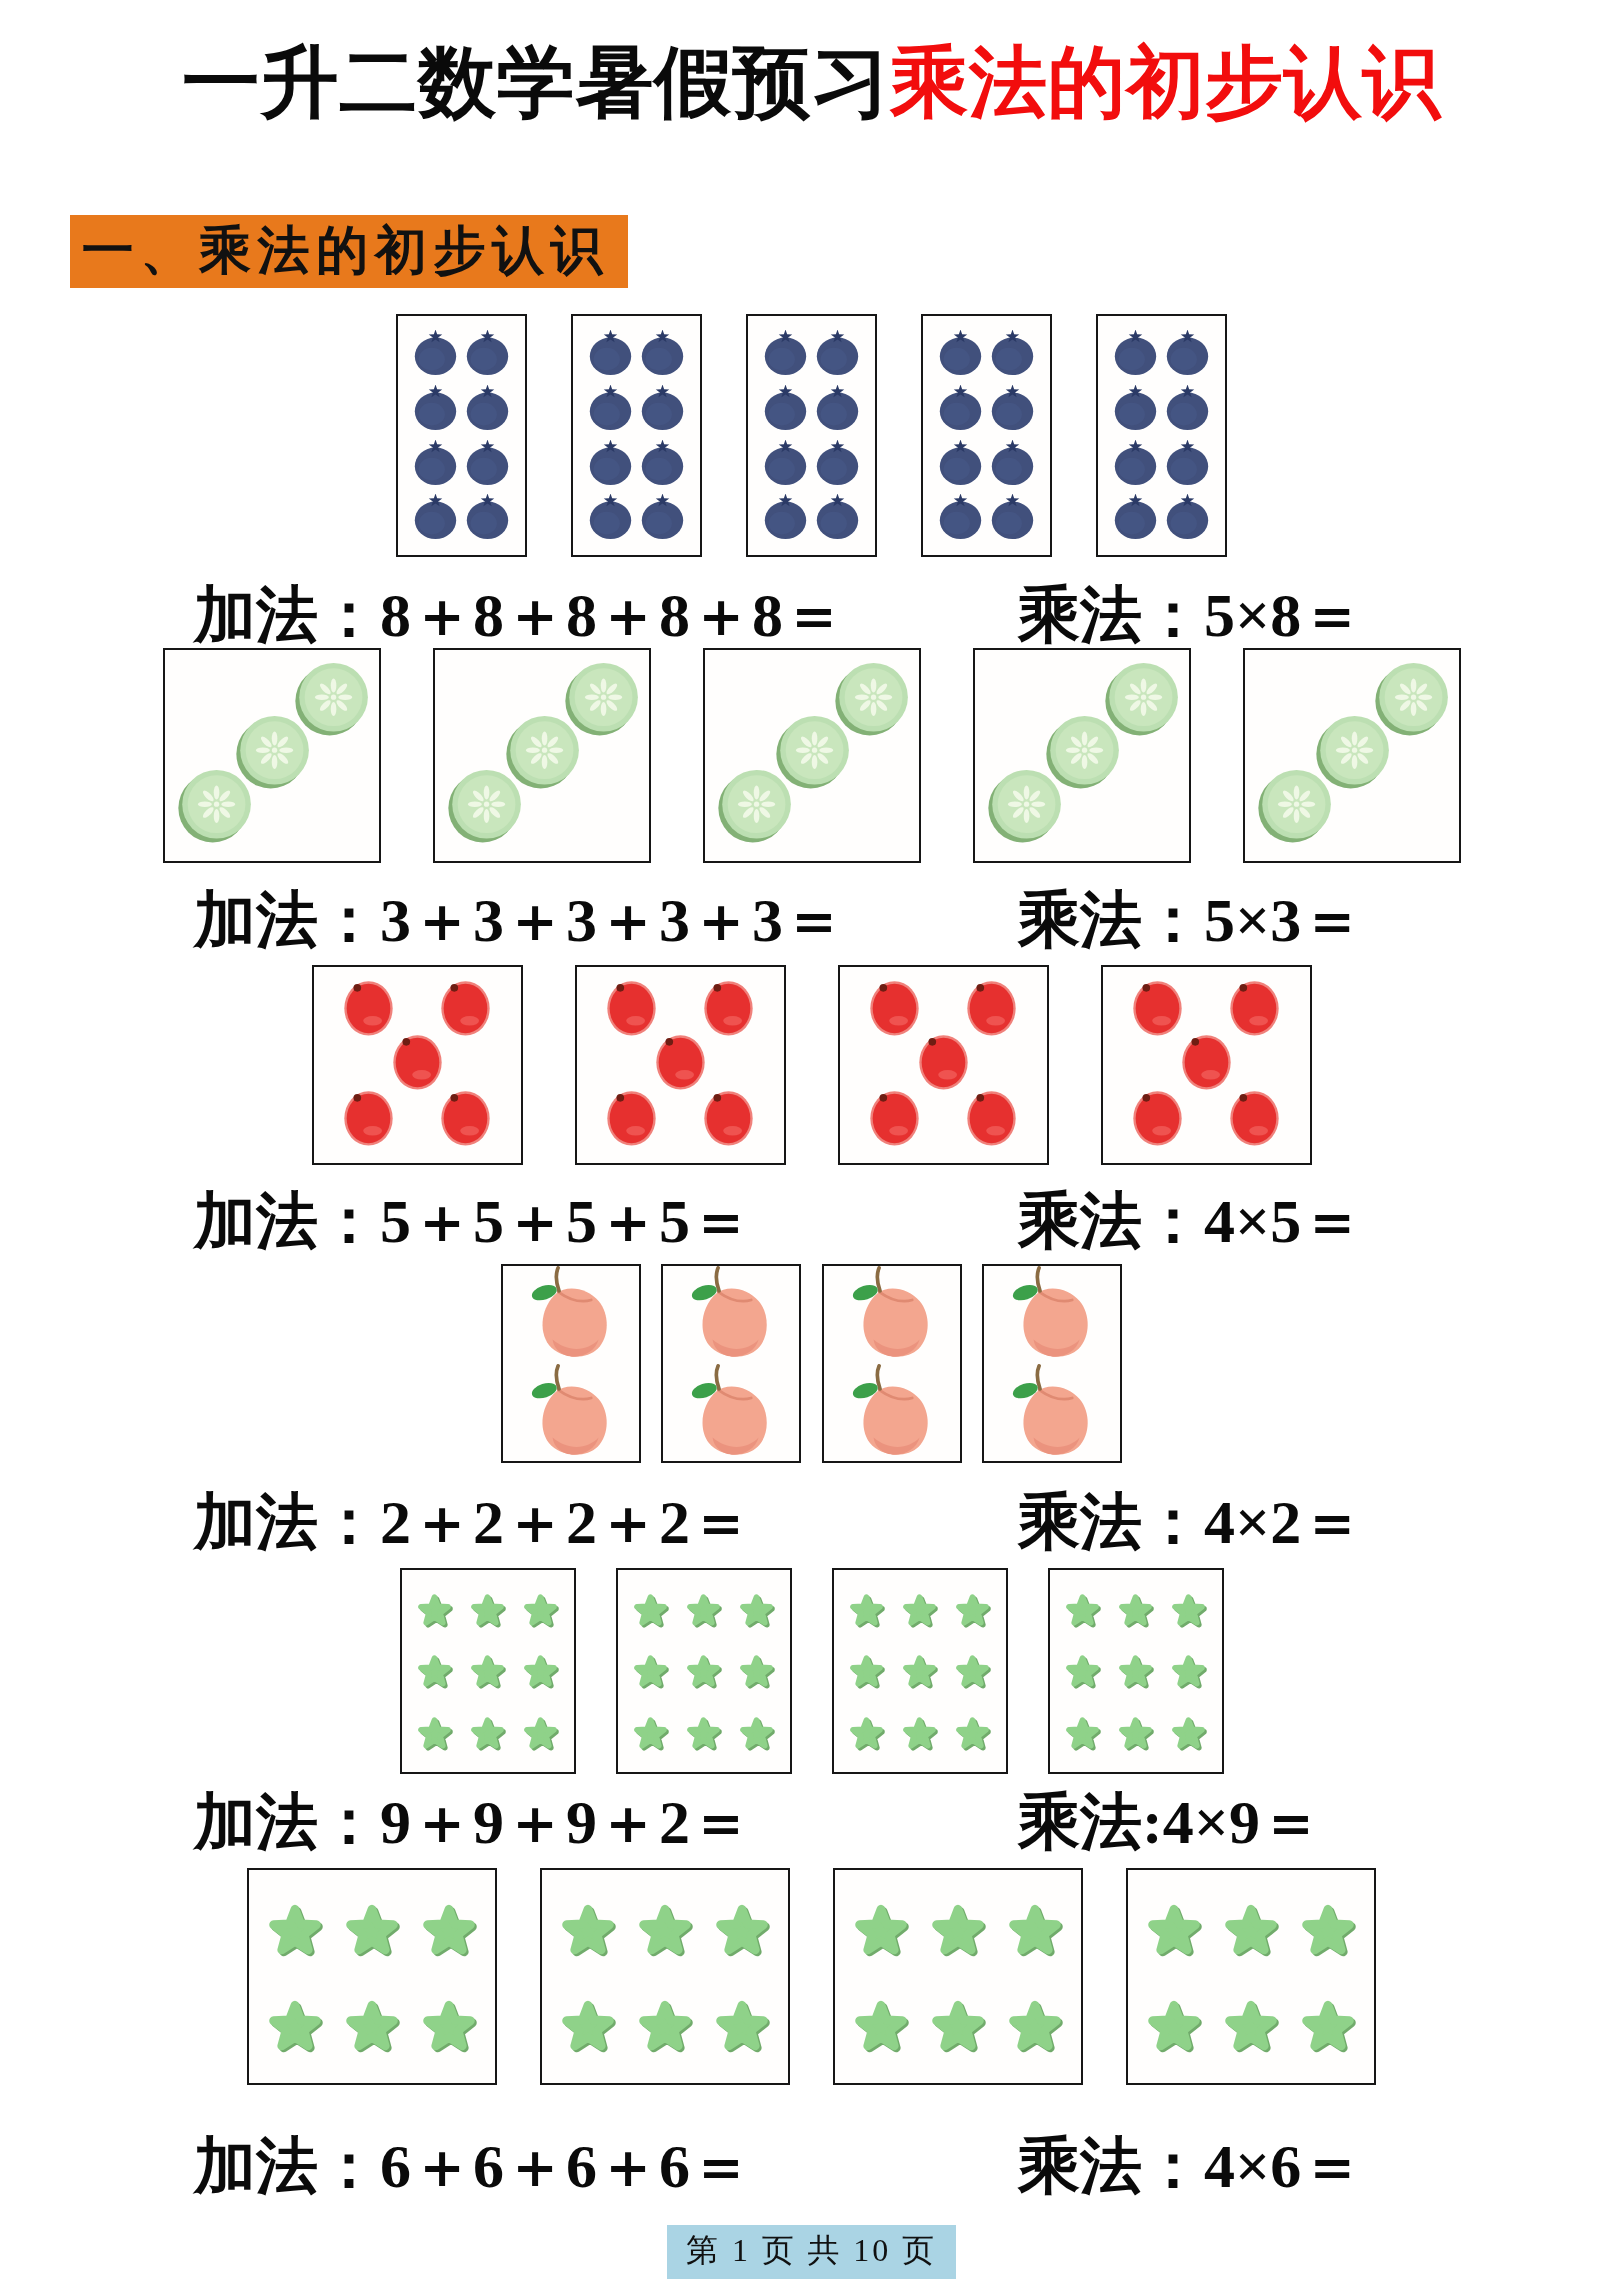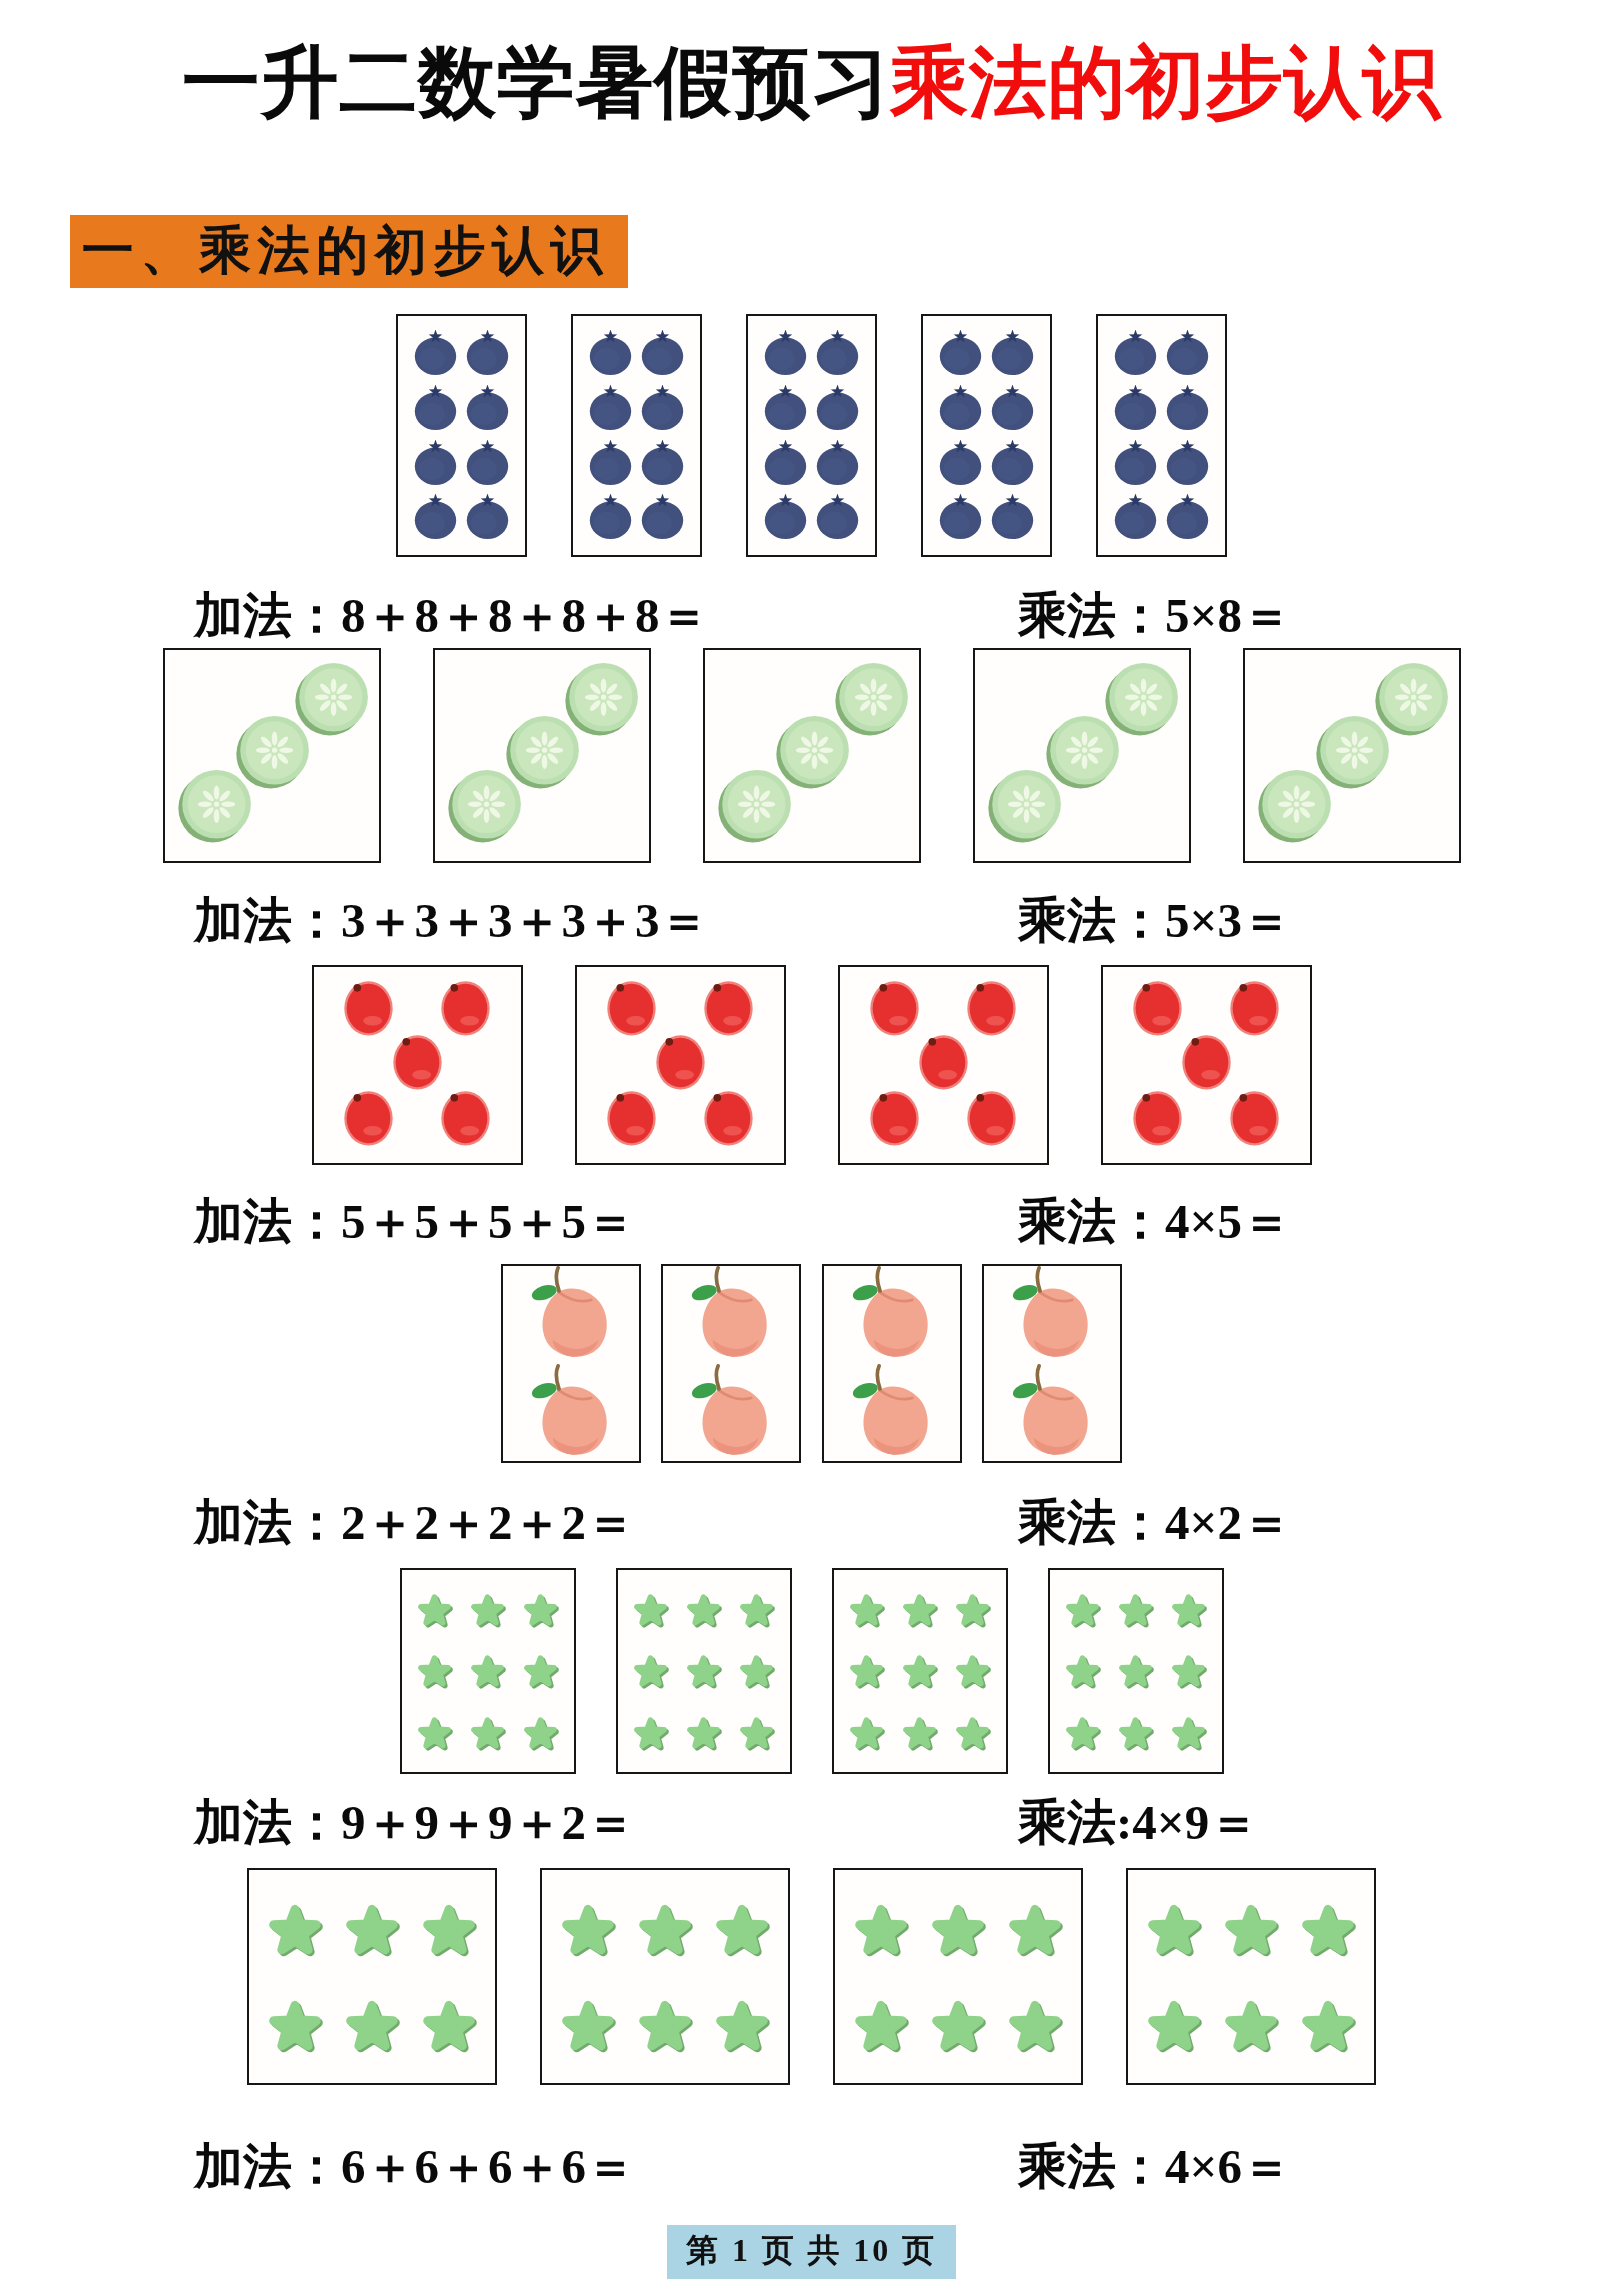--- a/index.html
+++ b/index.html
@@ -35,27 +35,27 @@
   .ex-2 .boxes{gap:52px;margin-top:11.8px;}
   .ex-3 .boxes{gap:20.6px;margin-top:10.3px;}
   .ex-4 .boxes{gap:40px;margin-top:13.3px;}
   .ex-5 .boxes{gap:43px;margin-top:13.3px;}
   .ex-0 .eq{margin-top:26px;}
   .ex-1 .eq{margin-top:25px;}
   .ex-2 .eq{margin-top:23.6px;}
   .ex-3 .eq{margin-top:26.5px;padding-left:10px;}
   .ex-4 .eq{margin-top:16px;}
   .ex-5 .eq{margin-top:49px;}
-  .eq{position:relative;height:65px;line-height:65px;font-size:49px;font-weight:700;color:#0a0a0a;white-space:nowrap;}
+  .eq{position:relative;height:65px;line-height:65px;font-size:62px;font-weight:700;color:#0a0a0a;white-space:nowrap;}
   .eq-add{position:absolute;left:194px;top:0;}
   .eq-mul{position:absolute;left:1018px;top:0;}
   .footer-wrap{position:absolute;left:0;right:0;bottom:16px;text-align:center;}
   .page-footer{
     display:inline-block;background:var(--c-footer_bg);color:#111;
-    font-size:32px;font-weight:700;padding:4.4px 19px 5.9px 19px;letter-spacing:2.9px;
+    font-size:32px;font-weight:400;padding:4.4px 19px 5.9px 19px;letter-spacing:2.9px;
   }
 </style>
 </head>
 <body style="--c-title_red: #f20d0d; --c-section_bg: #e8791c; --c-footer_bg: #aad4e4; --c-blueberry: #41507c; --c-cucumber: #bcdfb2; --c-apple: #e6302f; --c-peach: #f3a68f; --c-star: #8fd289;">
 
 <div class="page-title">
   <span class="t-black">一升二数学暑假预习</span><span class="t-red">乘法的初步认识</span>
 </div>
 
 <div>

